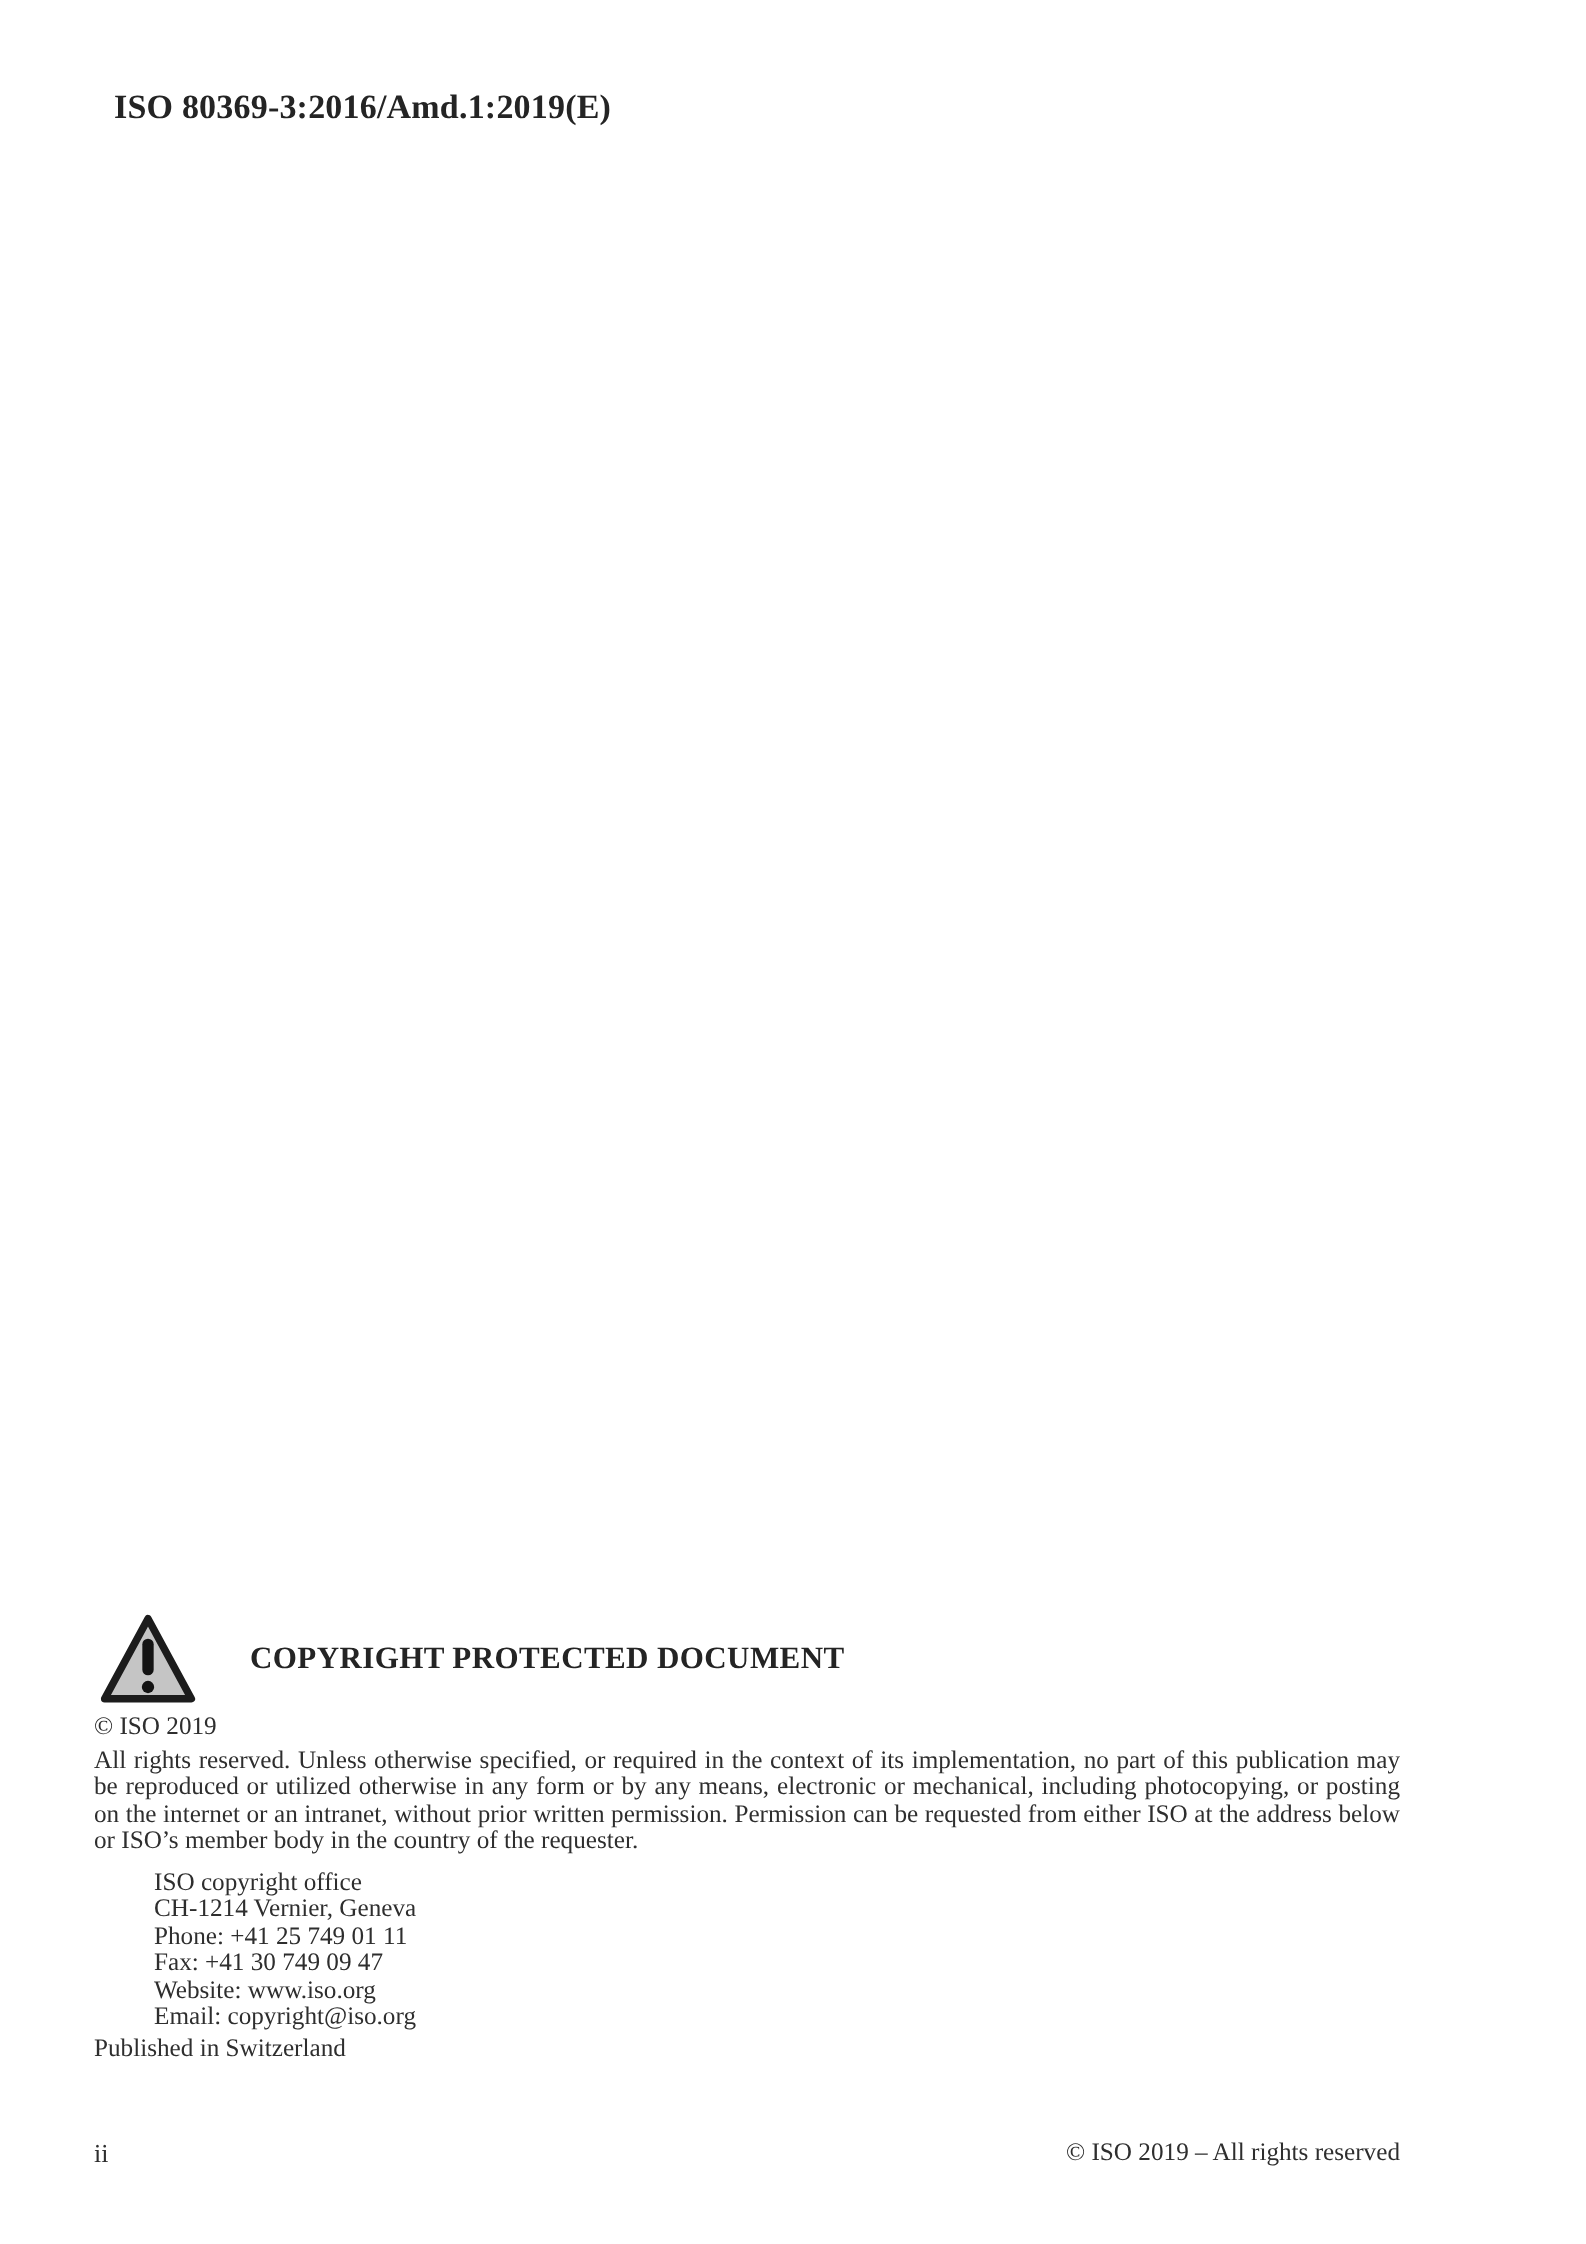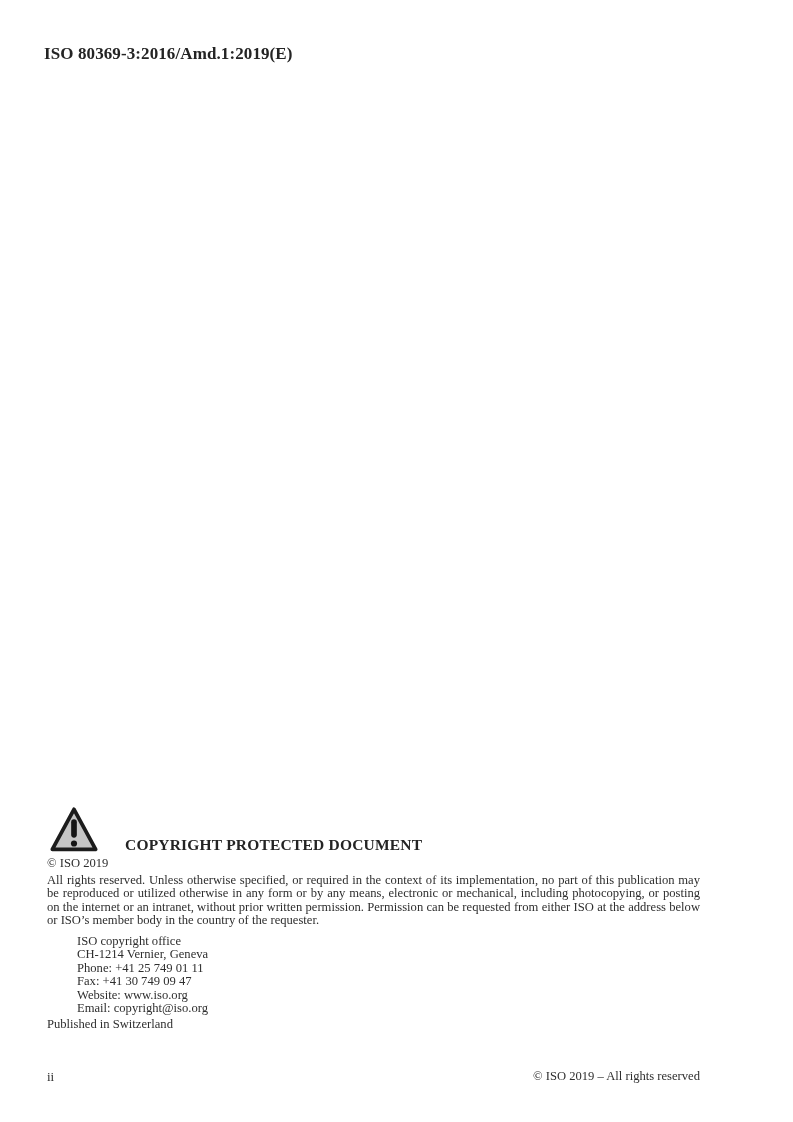--- a/index.html
+++ b/index.html
@@ -6,36 +6,36 @@
   html, body { width: 793px; height: 1122px; }
   body {
     position: relative;
     background: #ffffff;
     color: #2e2e2e;
     font-family: "Liberation Serif", "DejaVu Serif", serif;
     overflow: hidden;
   }
   .page-header {
     position: absolute;
-    left: 44px;
+    left: 57px;
     top: 44px;
     font-size: 17px;
     font-weight: bold;
     color: #242424;
     letter-spacing: 0.1px;
   }
   .cp-block {
     position: absolute;
     left: 47px;
     right: 93px;
     top: 805px;
   }
   .cp-head {
     display: flex;
-    align-items: flex-end;
+    align-items: center;
   }
   .warn-icon {
     width: 50px;
     height: 52px;
     margin-left: 2px;
     flex: 0 0 auto;
   }
   .cp-title {
     font-size: 15.5px;
     font-weight: bold;

